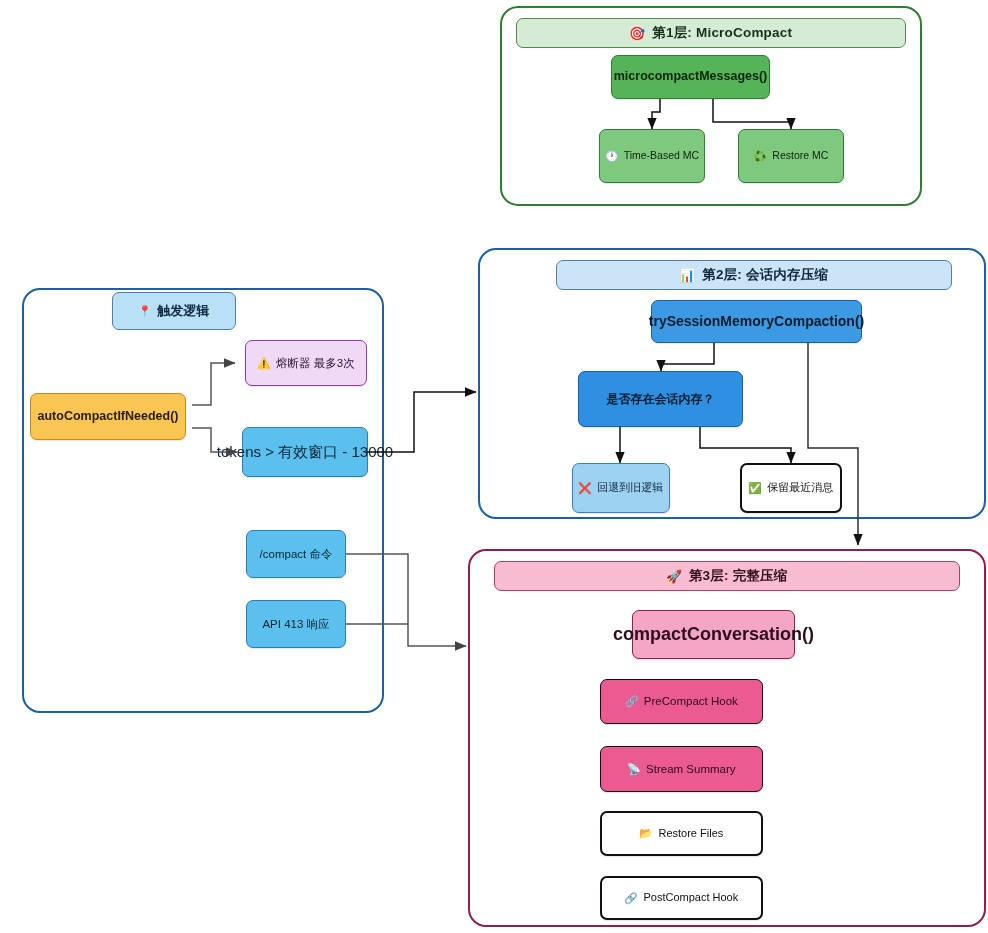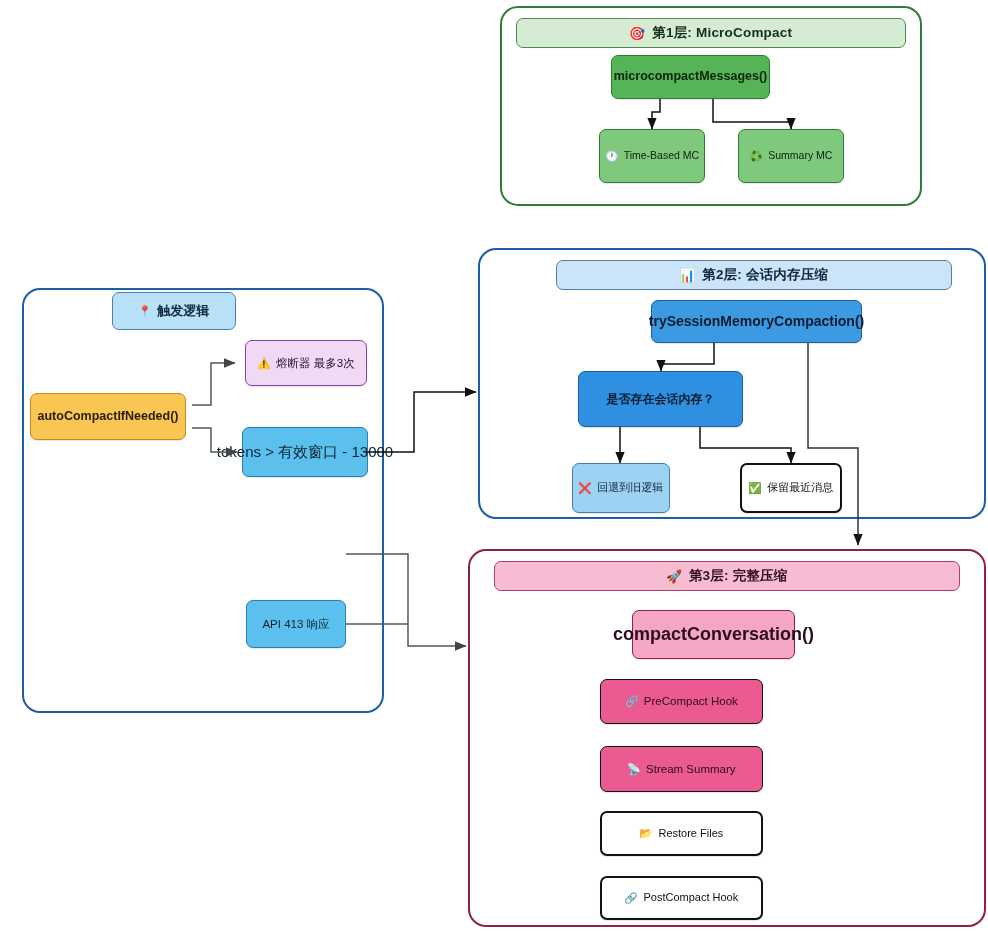--- a/index.html
+++ b/index.html
@@ -183,21 +183,21 @@
     <span class="txt">microcompactMessages()</span>
   </div>
 
   <div class="node n-green-leaf" style="left:599px; top:129px; width:106px; height:54px;">
     <span class="em">🕐</span>
     <span class="txt">Time-Based MC</span>
   </div>
 
   <div class="node n-green-leaf" style="left:738px; top:129px; width:106px; height:54px;">
     <span class="em">♻️</span>
-    <span class="txt">Summary MC</span>
+    <span class="txt">Restore MC</span>
   </div>
 
   <div class="panel panel-blue" style="left:478px; top:248px; width:508px; height:271px;">
     <div class="panel-title pt-blue" style="left:76px; right:32px;">
       <span class="em">📊</span>
       <span>第2层: 会话内存压缩</span>
     </div>
   </div>
 
   <div class="node n-blue-strong" style="left:651px; top:300px; width:211px; height:43px;">
@@ -263,19 +263,22 @@
 
   <div class="node n-purple" style="left:245px; top:340px; width:122px; height:46px;">
     <span class="em">⚠️</span>
     <span class="txt">熔断器 最多3次</span>
   </div>
 
   <div class="node n-blue-mid" style="left:242px; top:427px; width:126px; height:50px; font-size:15px;">
     <span class="txt">tokens &gt; 有效窗口 - 13000</span>
   </div>
 
+  <div class="node n-blue-mid" style="left:246px; top:530px; width:100px; height:48px;">
+    <span class="txt">/compact 命令</span>
+  </div>
 
   <div class="node n-blue-mid" style="left:246px; top:600px; width:100px; height:48px;">
     <span class="txt">API 413 响应</span>
   </div>
 
 
 </div>
 
 </body></html>

